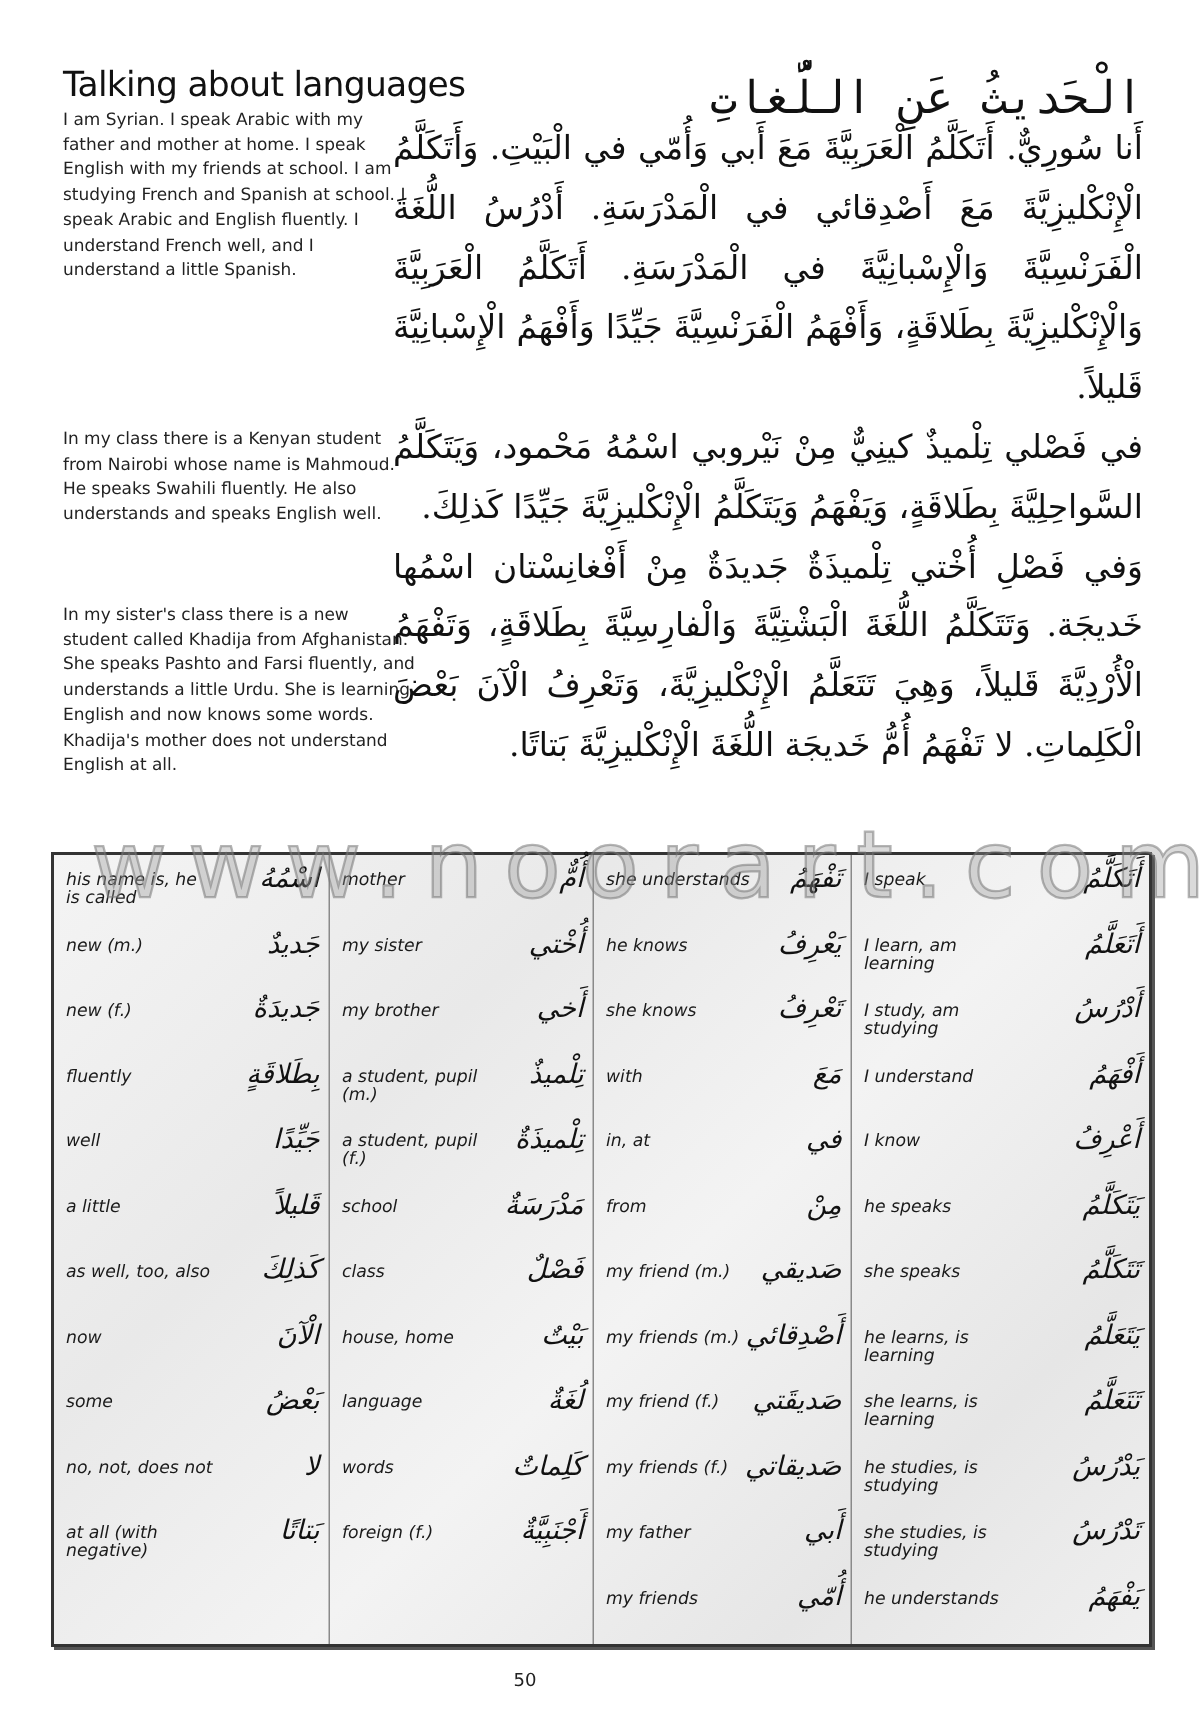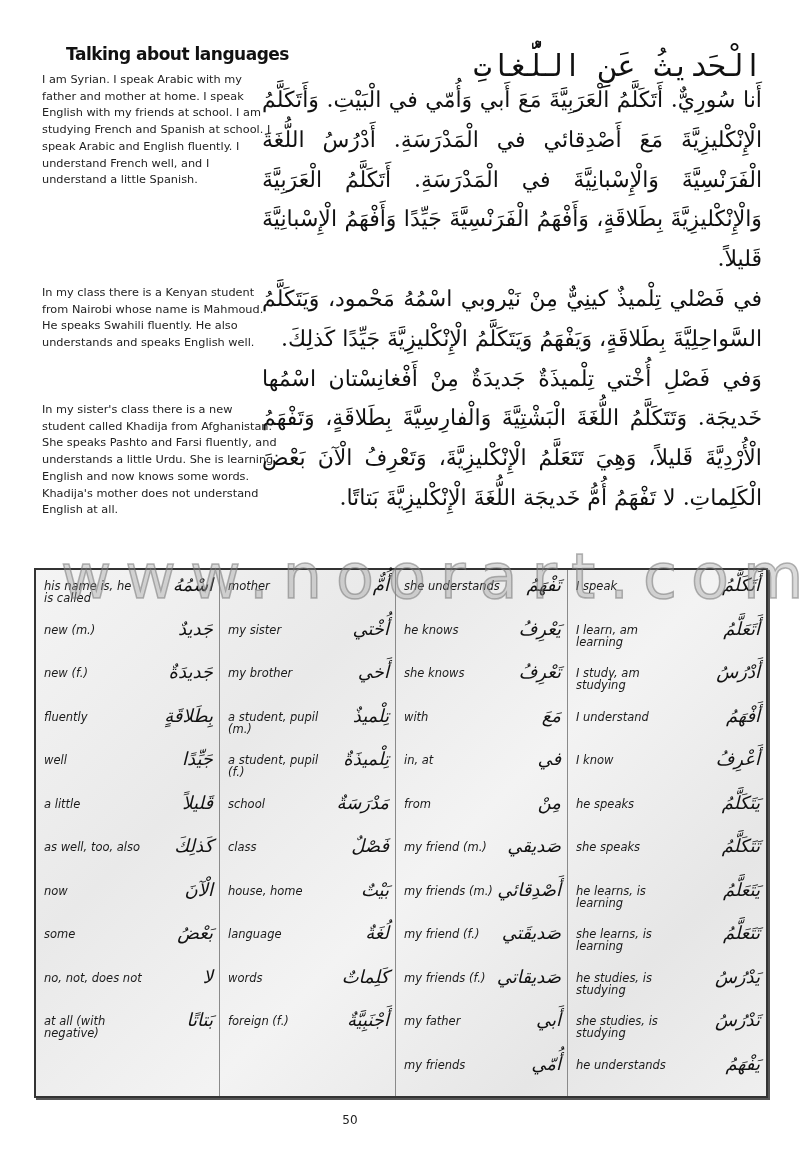--- a/index.html
+++ b/index.html
@@ -2,21 +2,21 @@
 <html><head>
 <meta charset="utf-8">
 <style>
   html, body { margin: 0; padding: 0; }
   body {
     width: 800px; height: 1150px; background: #ffffff; position: relative; overflow: hidden;
     font-family: "DejaVu Sans", sans-serif; color: #111;
   }
   .title-en {
     position: absolute; left: 42px; top: 44px;
-    font-family: "DejaVu Sans", sans-serif; font-weight: bold; font-size: 17px; letter-spacing: -0.5px; color: #111; margin-left: 24px;
+    font-family: "DejaVu Sans", sans-serif; font-weight: normal; font-size: 23px; letter-spacing: -0.5px; color: #111;
   }
   .title-ar {
     position: absolute; right: 38px; top: 48px; direction: rtl;
     font-family: Liberation Mono, monospace; font-size: 30px; color: #111;
   }
   .en-col { position: absolute; left: 42px; width: 235px; font-size: 11.3px; line-height: 16.7px; color: #222; }
   .en-p1 { top: 72px; }
   .en-p2 { top: 285px; }
   .en-p3 { top: 402px; }
   .ar-body {

